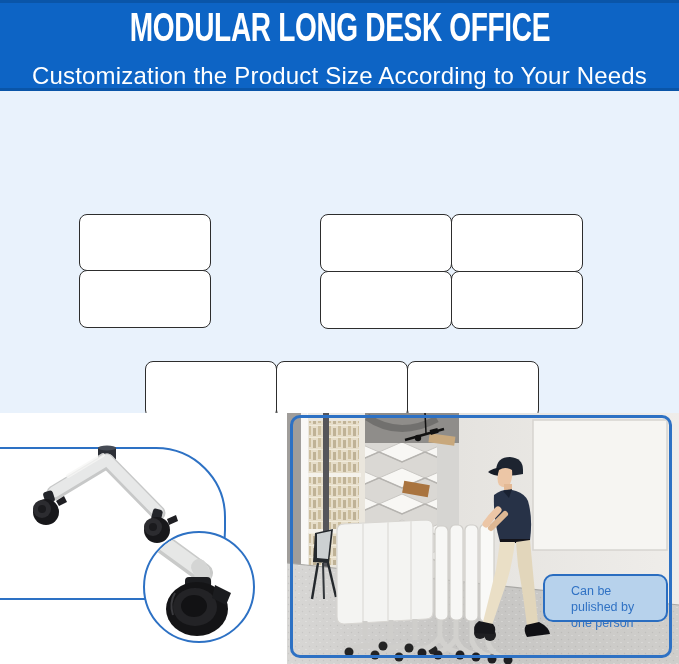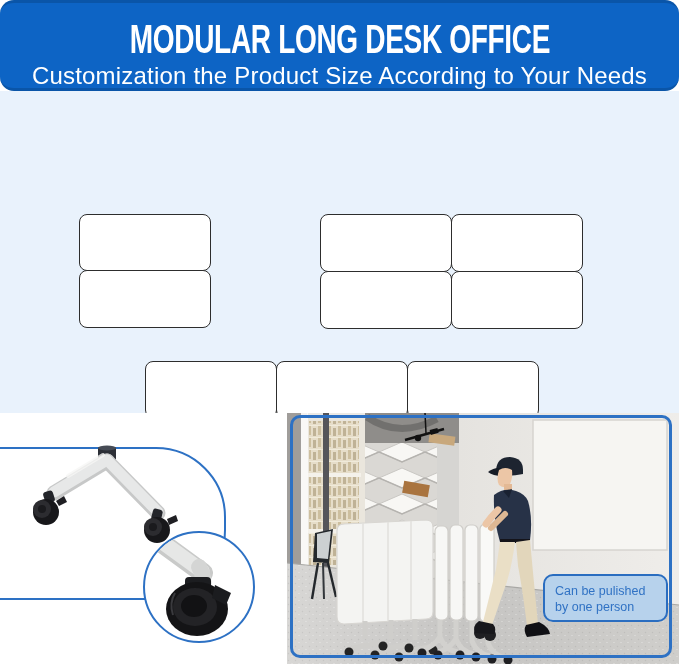--- a/index.html
+++ b/index.html
@@ -17,23 +17,22 @@
     position:relative;width:679px;height:664px;overflow:hidden;
     font-family:"Liberation Sans",sans-serif;background:#ffffff;
   }
   
   .banner{
     position:absolute;left:0;top:0;width:679px;height:91px;
     background:var(--banner_bg);
     border-top:3px solid var(--banner_edge);
     border-bottom:3px solid var(--banner_edge);
     box-sizing:border-box;
-    display:flex;flex-direction:column;align-items:center;justify-content:flex-end;
+    display:flex;flex-direction:column;align-items:center;justify-content:space-between;
     color:#fff;
-    border-radius:14px;
   }
   .banner-title{
     margin-top:2px;
     font-size:39px;font-weight:bold;line-height:44px;white-space:nowrap;
     transform:scaleX(.72) scaleY(1.05);transform-origin:center;
     letter-spacing:-.5px;
   }
   .banner-subtitle{
     font-size:24px;font-weight:400;line-height:24px;white-space:nowrap;
     letter-spacing:.2px;margin-top:3px;
@@ -75,21 +74,21 @@
   }
   .photo-frame{
     position:absolute;left:3px;top:2px;right:7px;bottom:6px;
     border:3px solid var(--accent_outline);border-radius:10px;
     pointer-events:none;z-index:5;
   }
   .caption-box{
     position:absolute;left:256px;top:161px;width:125px;height:48px;
     background:var(--caption_bg);
     border:2px solid var(--caption_border);border-radius:10px;
-    box-sizing:border-box;padding:7px 8px 0 10px;
+    box-sizing:border-box;padding:7px 8px 0 26px;
     color:var(--caption_text);font-size:12.5px;line-height:16px;
     z-index:4;
   }
   .scene{position:absolute;left:0;top:0;}
 </style>
 </head>
 <body>
 
 <div class="stage">
 

